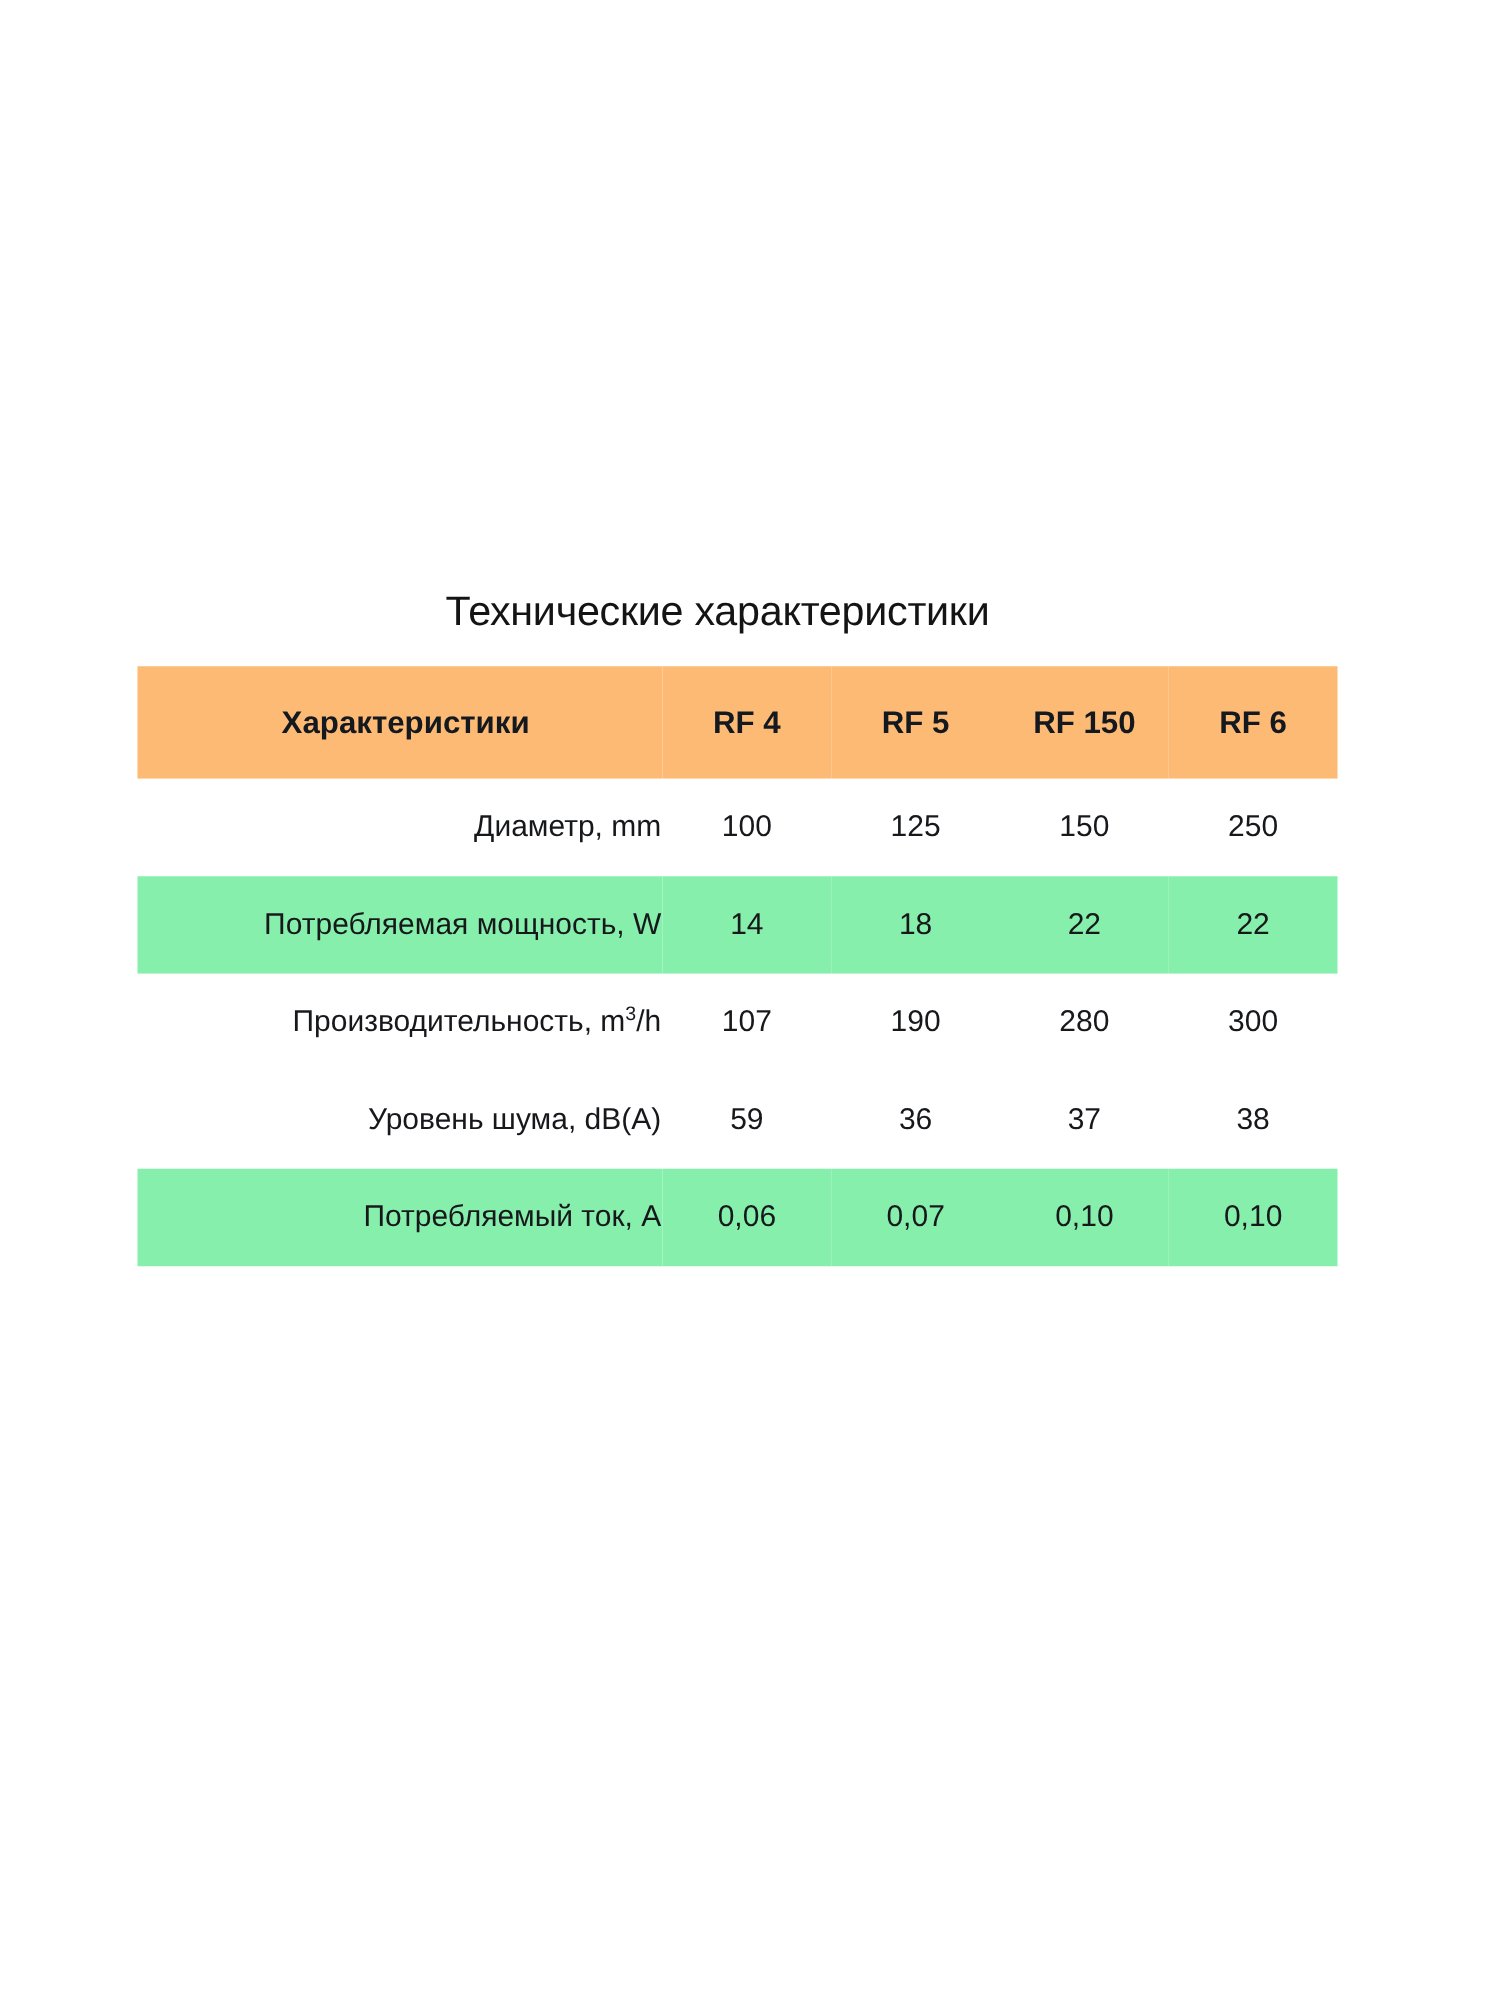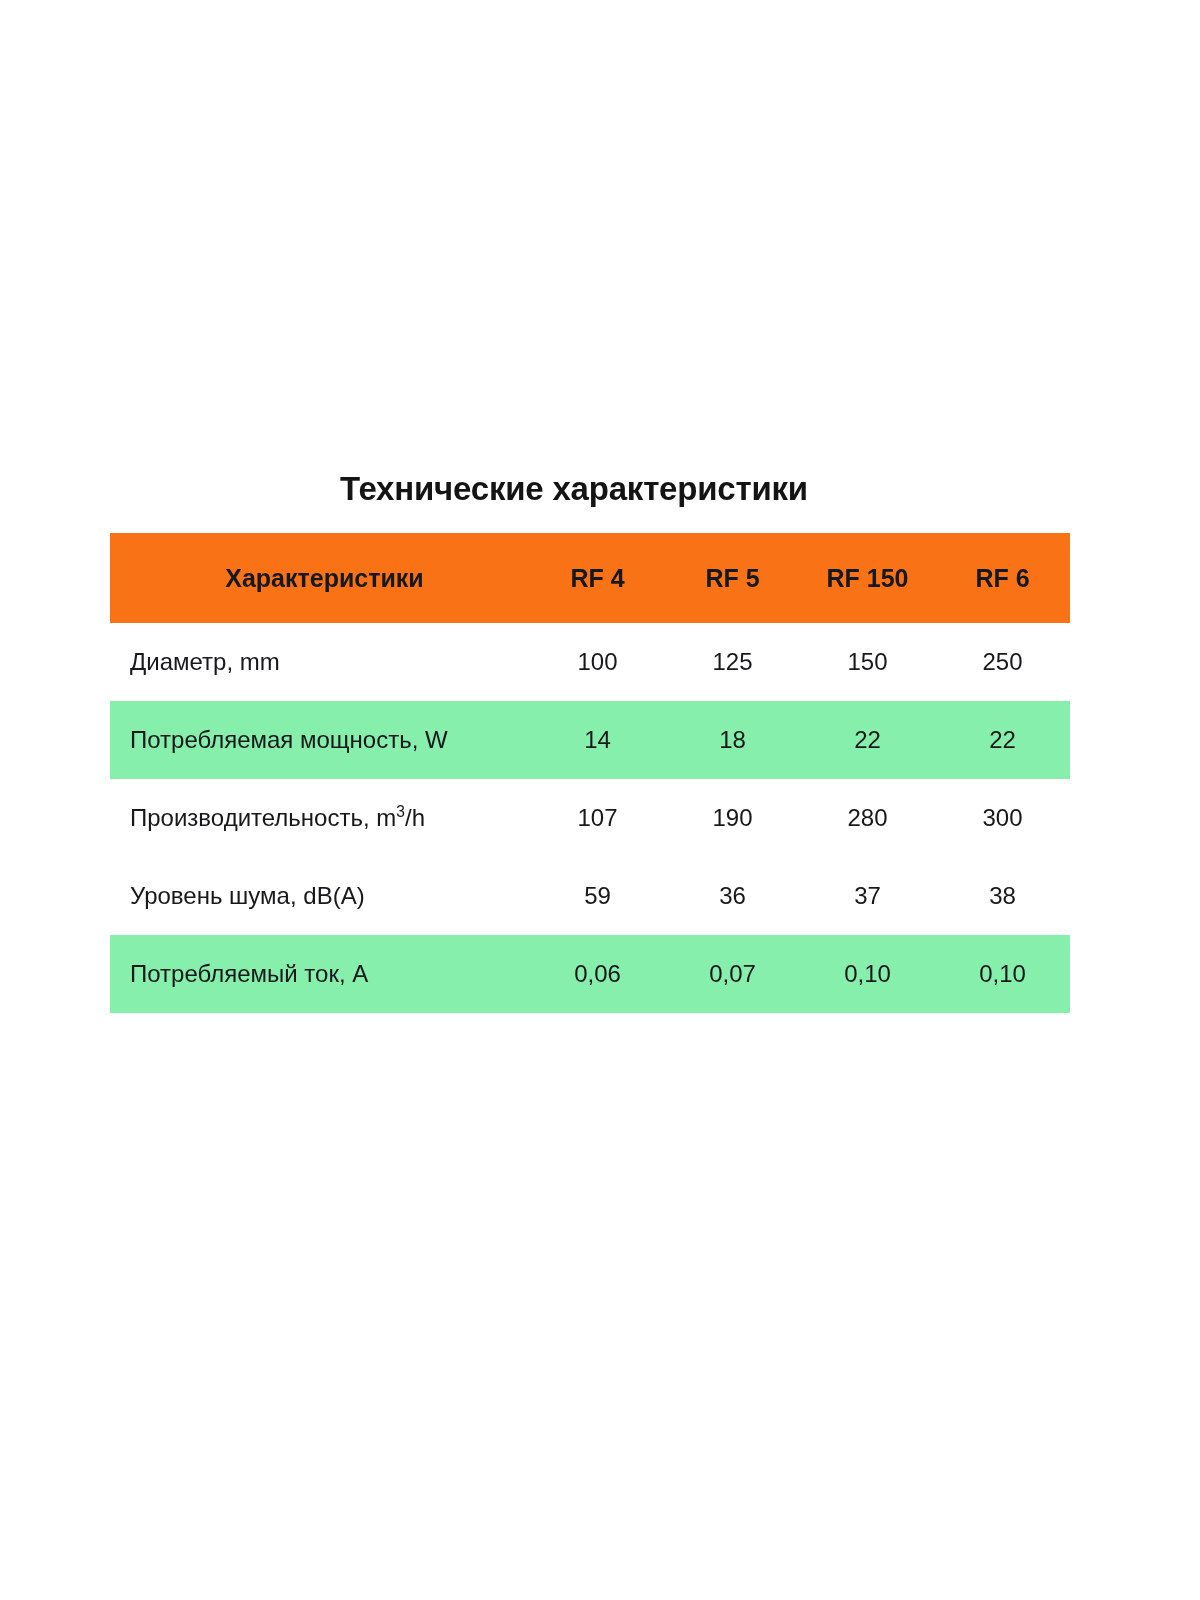--- a/index.html
+++ b/index.html
@@ -24,21 +24,21 @@
     height: 1600px;
   }
 
   .title {
     position: absolute;
     left: 0;
     top: 470px;
     width: 1148px;
     text-align: center;
     font-size: 33px;
-    font-weight: bold;
+    font-weight: normal;
     letter-spacing: -0.2px;
     color: #141414;
   }
 
   .table-wrap {
     position: absolute;
     left: 110px;
     top: 533px;
     width: 960px;
   }
@@ -46,21 +46,21 @@
   table.spec {
     width: 960px;
     border-collapse: collapse;
     table-layout: fixed;
   }
 
   table.spec col.c-name  { width: 420px; }
   table.spec col.c-val   { width: 135px; }
 
   table.spec thead th {
-    background: #f97316;
+    background: #fdba74;
     height: 88px;
     font-size: 25px;
     font-weight: bold;
     color: #14181f;
     vertical-align: middle;
   }
   table.spec thead th.name {
     text-align: center;
     padding-left: 10px;
   }
@@ -69,21 +69,21 @@
     font-weight: bold;
   }
 
   table.spec tbody td {
     height: 76px;
     font-size: 24px;
     vertical-align: middle;
     color: #17181b;
   }
   table.spec tbody td.name {
-    text-align: left;
+    text-align: right;
     padding-left: 20px;
   }
   table.spec tbody td.val {
     text-align: center;
   }
 
   table.spec tbody tr.odd td {
     background: #ffffff;
   }
   table.spec tbody tr.even td {

